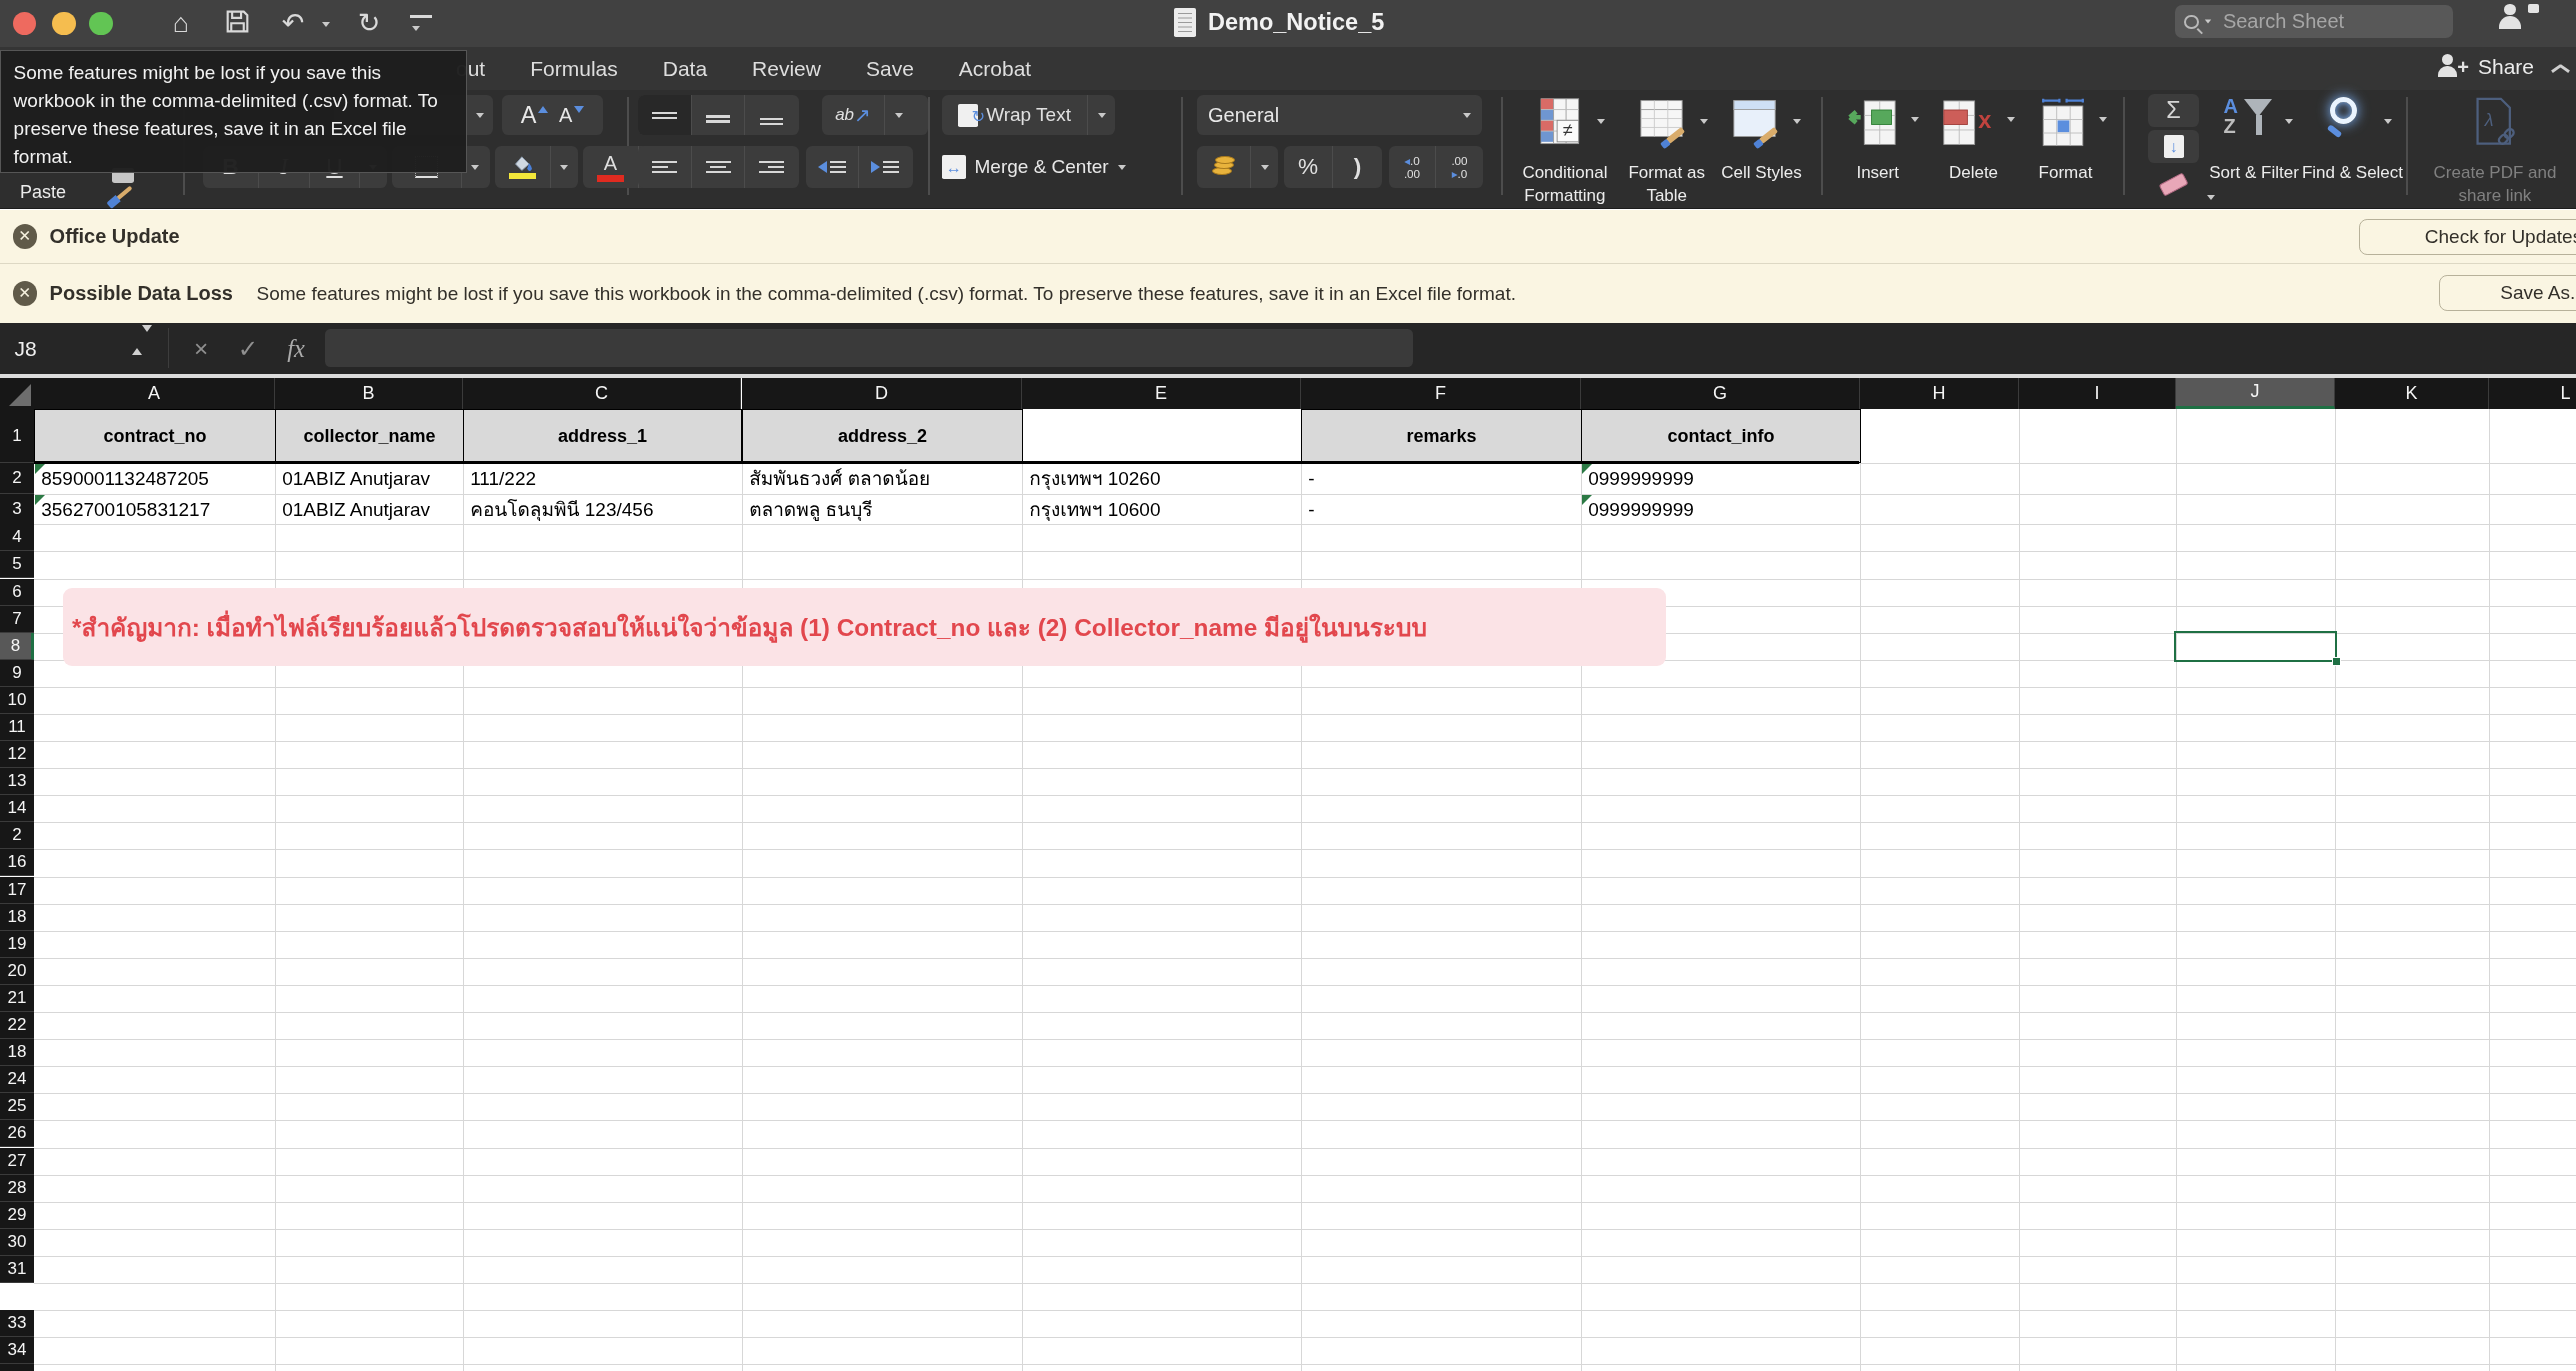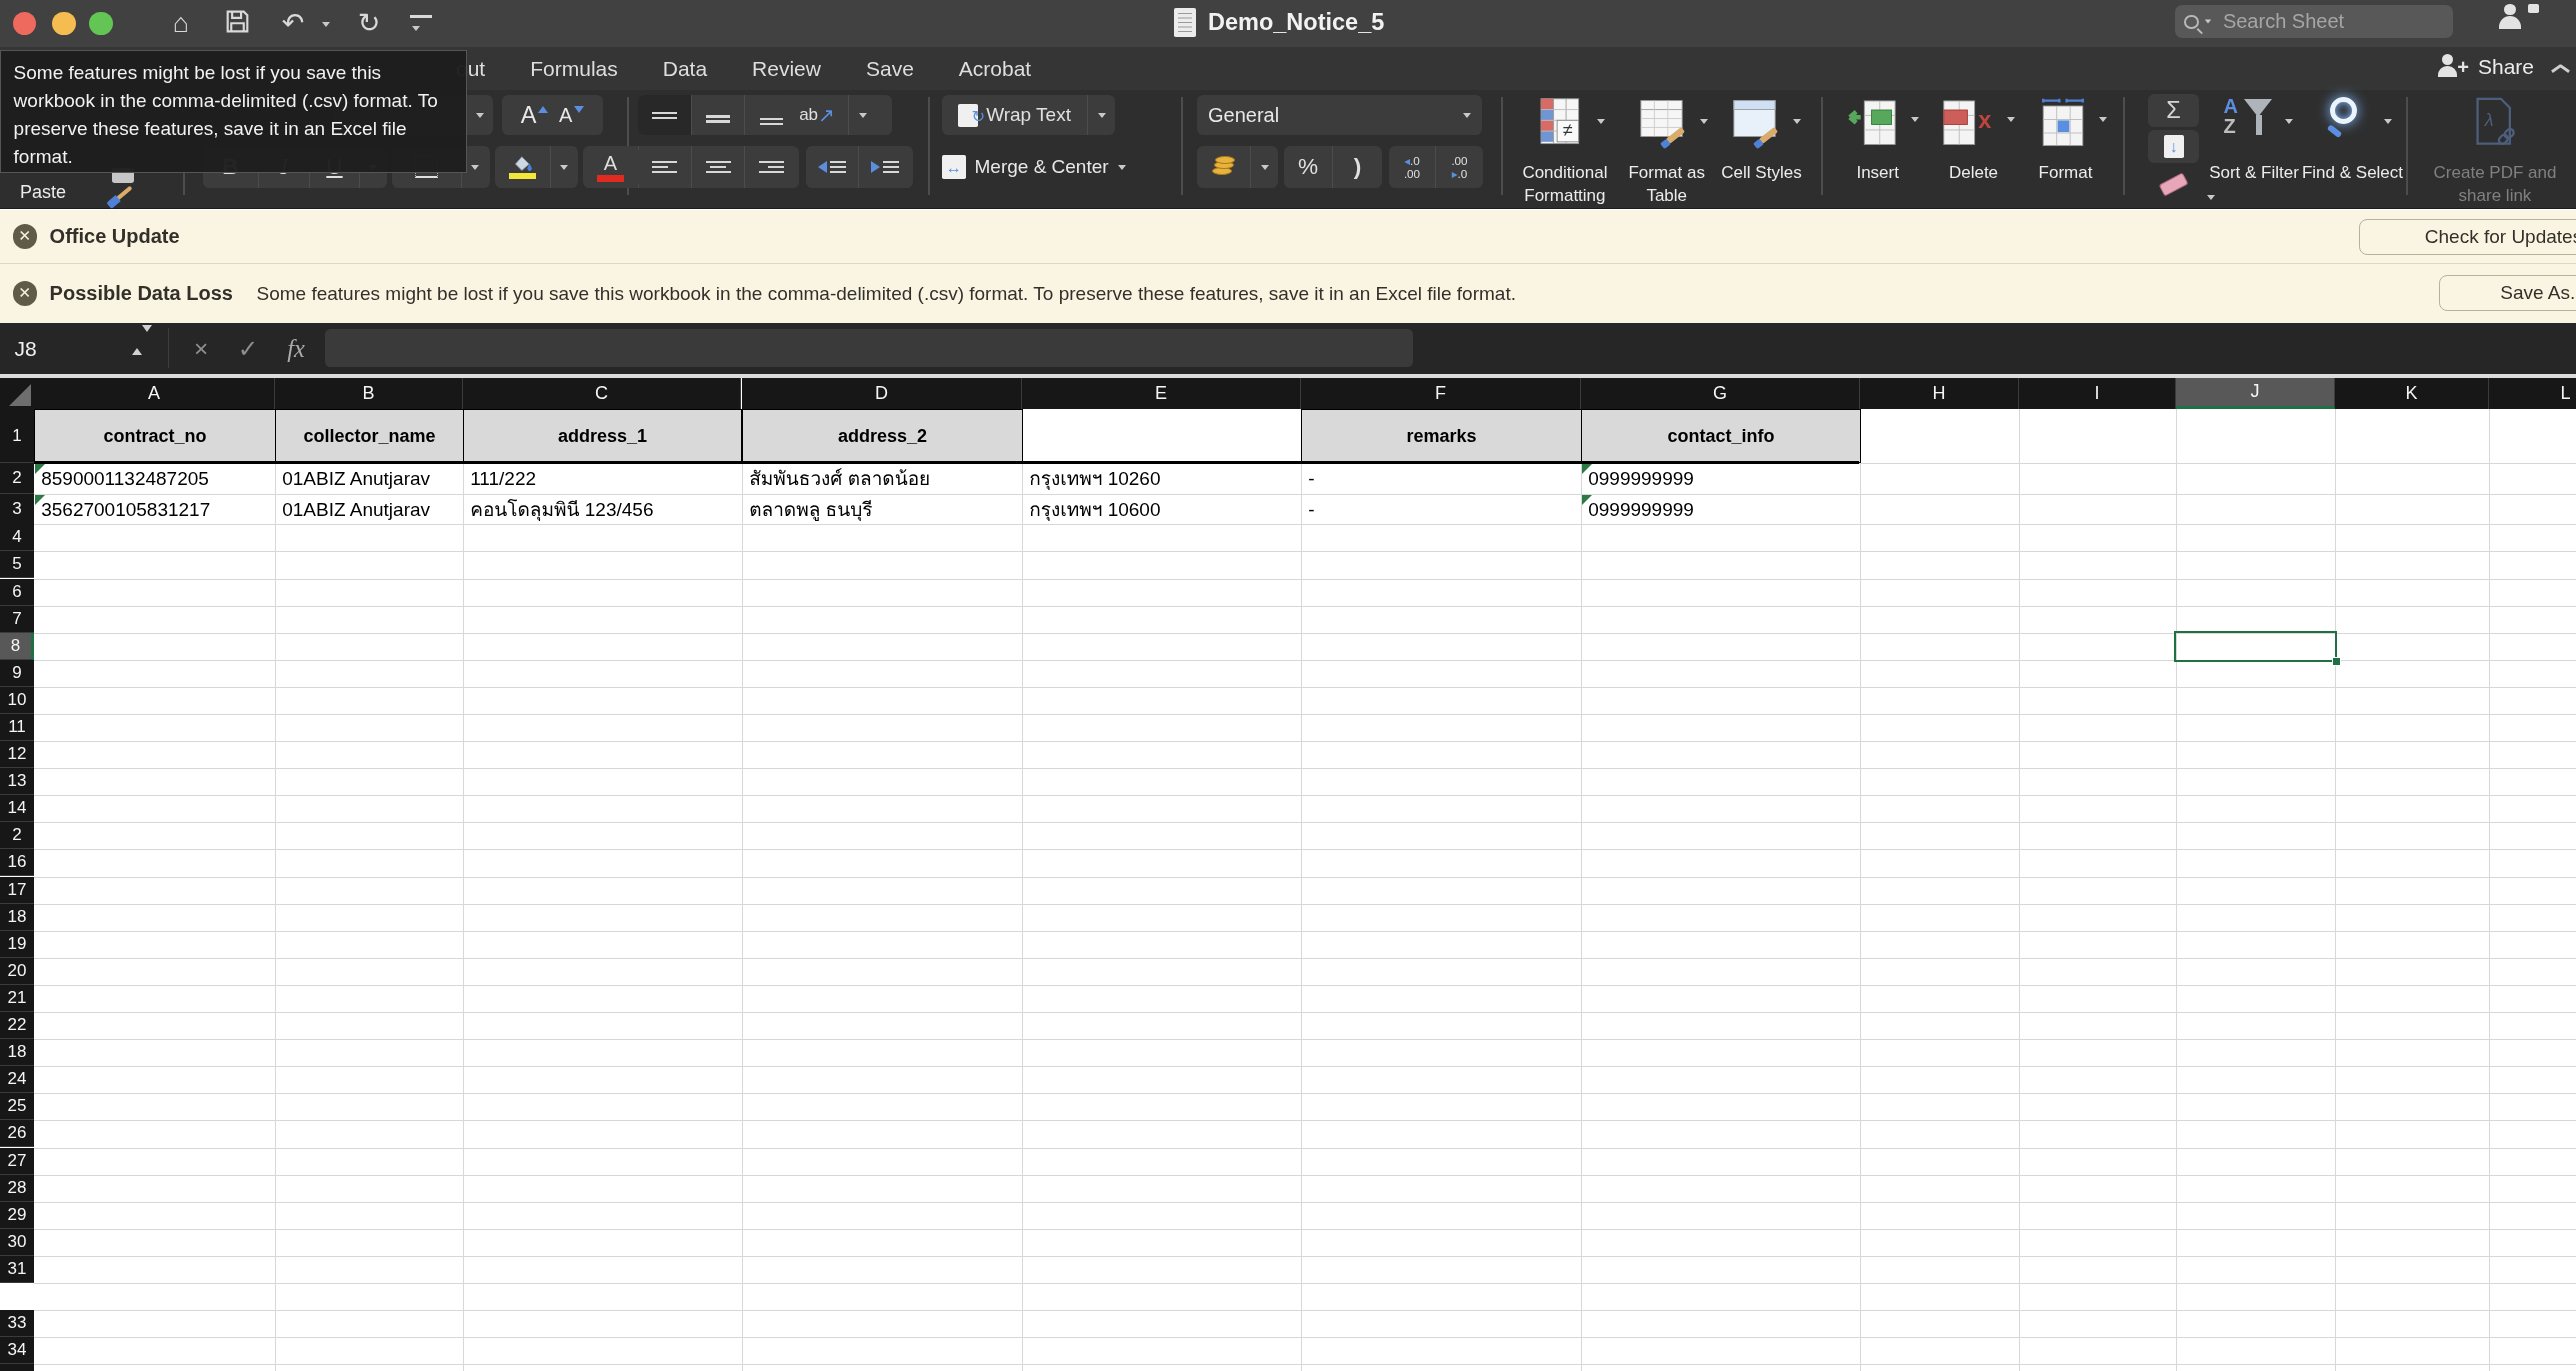--- a/index.html
+++ b/index.html
@@ -230,21 +230,21 @@
           <i style="width:23.5px;"></i>
         </span>
     </div>
     <div style="width:53px;">
       <span class="lines" style="width:27px; margin-top:12.6px;">
           <i style="width:23.5px;"></i>
           <i style="width:23.5px;"></i>
         </span>
     </div>
   </div>
-  <div class="seg" style="left:786px; top:5.4px; width:106px; height:40px;">
+  <div class="seg" style="left:822px; top:5.4px; width:106px; height:40px;font-style:italic;">
     <div style="width:63px; font-size:17px;">
       <span>ab</span>
         <span class="blue" style="font-size:20px;">↗</span>
     </div>
     <div style="width:27px;">
         <span class="dd"></span>
       </div>
   </div>
   <div class="seg" style="left:638px; top:56px; width:161px; height:42px;">
     <div style="width:54px;">
@@ -612,19 +612,20 @@
     <div class="dcell" style="left:34px; top:116px; width:241px; height:31px; line-height:31px;">3562700105831217</div>
     <div class="dcell" style="left:275px; top:116px; width:188px; height:31px; line-height:31px;">01ABIZ Anutjarav</div>
     <div class="dcell" style="left:463px; top:116px; width:278px; height:31px; line-height:31px;">คอนโดลุมพินี 123/456</div>
     <div class="dcell" style="left:742px; top:116px; width:280px; height:31px; line-height:31px;">ตลาดพลู ธนบุรี</div>
     <div class="dcell" style="left:1022px; top:116px; width:279px; height:31px; line-height:31px;">กรุงเทพฯ 10600</div>
     <div class="dcell" style="left:1301px; top:116px; width:280px; height:31px; line-height:31px;">-</div>
     <div class="dcell" style="left:1581px; top:116px; width:279px; height:31px; line-height:31px;">0999999999</div>
     <div class="gtri" style="left:35px; top:117px;"></div>
     <div class="gtri" style="left:1582px; top:117px;"></div>
     <div style="position:absolute; left:63px; top:210px; width:1603px; height:78px;"></div>
+    <div id="warnbox" style="left:63px; top:210px; width:1603px; height:78px;">*สำคัญมาก: เมื่อทำไฟล์เรียบร้อยแล้วโปรดตรวจสอบให้แน่ใจว่าข้อมูล (1) Contract_no และ (2) Collector_name มีอยู่ในบนระบบ</div>
     <div id="selbox" style="left:2174px; top:253px; width:163px; height:31px;">
       <span class="handle"></span>
     </div>
   </div>
 
 <div id="tooltip">Some features might be lost if you save this workbook in the comma-delimited (.csv) format. To preserve these features, save it in an Excel file format.</div>
 
 
 </body></html>

